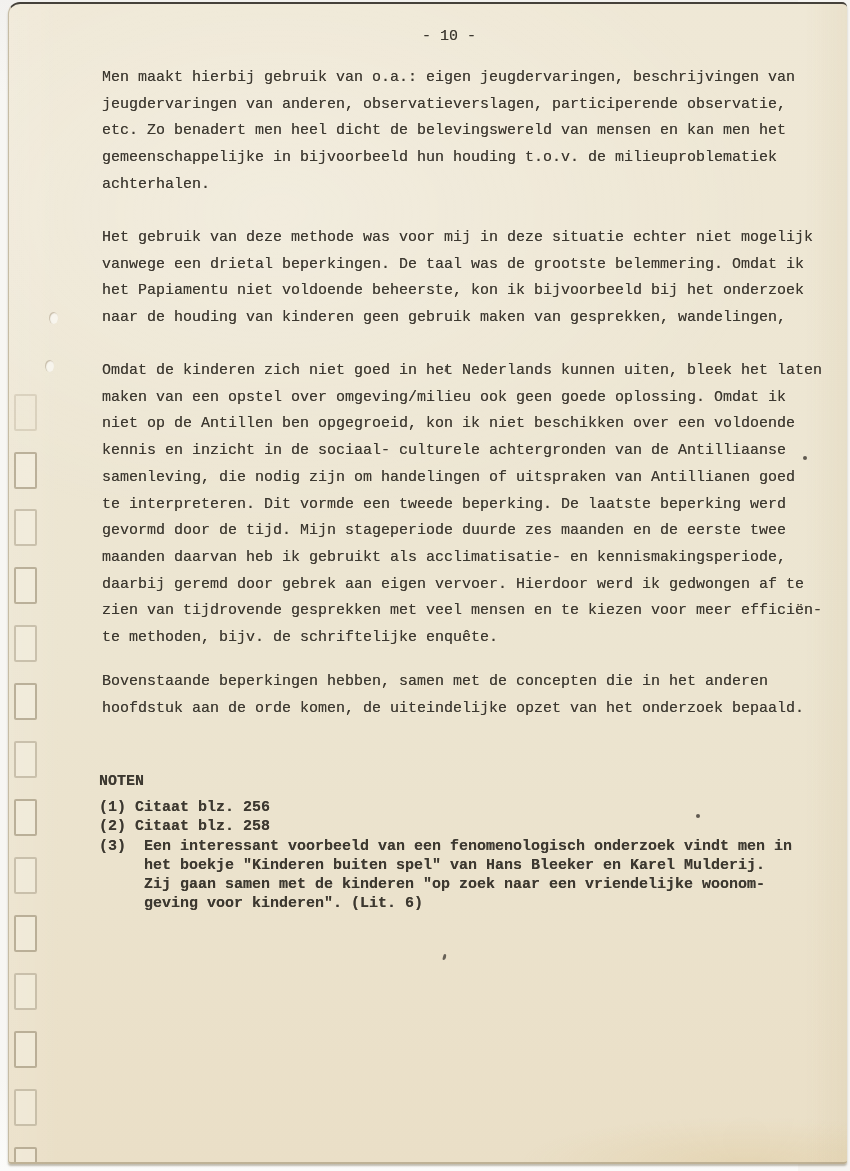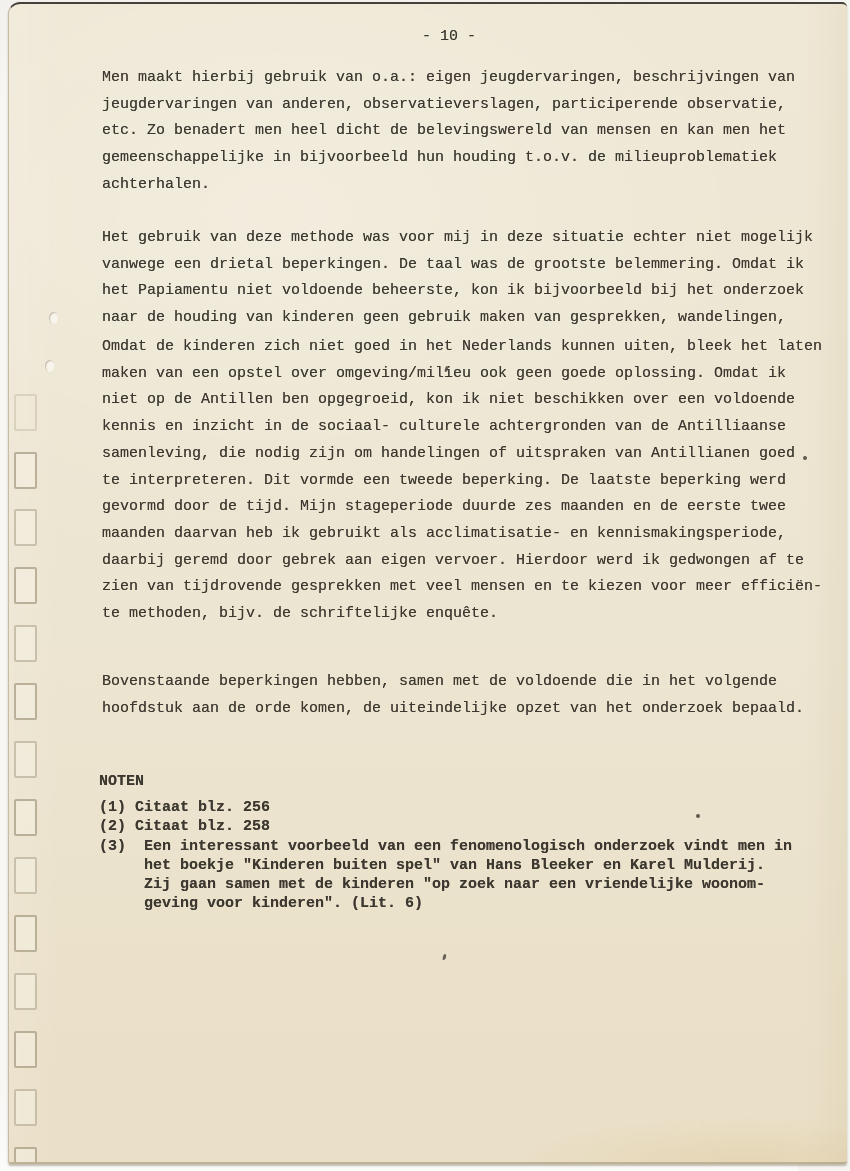--- a/index.html
+++ b/index.html
@@ -119,33 +119,33 @@
 het Papiamentu niet voldoende beheerste, kon ik bijvoorbeeld bij het onderzoek
 naar de houding van kinderen geen gebruik maken van gesprekken, wandelingen,</div>
 
     <div class="txt" style="top:61px">Men maakt hierbij gebruik van o.a.: eigen jeugdervaringen, beschrijvingen van
 jeugdervaringen van anderen, observatieverslagen, participerende observatie,
 etc. Zo benadert men heel dicht de belevingswereld van mensen en kan men het
 gemeenschappelijke in bijvoorbeeld hun houding t.o.v. de milieuproblematiek
 achterhalen.</div>
 
 
-    <div class="txt" style="top:330px">Omdat de kinderen zich niet goed in het Nederlands kunnen uiten, bleek het laten
+    <div class="txt" style="top:354px">Omdat de kinderen zich niet goed in het Nederlands kunnen uiten, bleek het laten
 maken van een opstel over omgeving/milieu ook geen goede oplossing. Omdat ik
 niet op de Antillen ben opgegroeid, kon ik niet beschikken over een voldoende
 kennis en inzicht in de sociaal- culturele achtergronden van de Antilliaanse
 samenleving, die nodig zijn om handelingen of uitspraken van Antillianen goed
 te interpreteren. Dit vormde een tweede beperking. De laatste beperking werd
 gevormd door de tijd. Mijn stageperiode duurde zes maanden en de eerste twee
 maanden daarvan heb ik gebruikt als acclimatisatie- en kennismakingsperiode,
 daarbij geremd door gebrek aan eigen vervoer. Hierdoor werd ik gedwongen af te
 zien van tijdrovende gesprekken met veel mensen en te kiezen voor meer efficiën-
 te methoden, bijv. de schriftelijke enquête.</div>
 
-    <div class="txt" style="top:665px">Bovenstaande beperkingen hebben, samen met de voldoende die in het volgende
+    <div class="txt" style="top:665px">Bovenstaande beperkingen hebben, samen met de concepten die in het anderen
 hoofdstuk aan de orde komen, de uiteindelijke opzet van het onderzoek bepaald.</div>
 
     <div class="txt single" style="top:768px; left:90px">NOTEN</div>
 
     <div class="txt single" style="top:794px; left:90px">(1) Citaat blz. 256
 (2) Citaat blz. 258
 (3)  Een interessant voorbeeld van een fenomenologisch onderzoek vindt men in
      het boekje "Kinderen buiten spel" van Hans Bleeker en Karel Mulderij.
      Zij gaan samen met de kinderen "op zoek naar een vriendelijke woonom-
      geving voor kinderen". (Lit. 6)</div>

